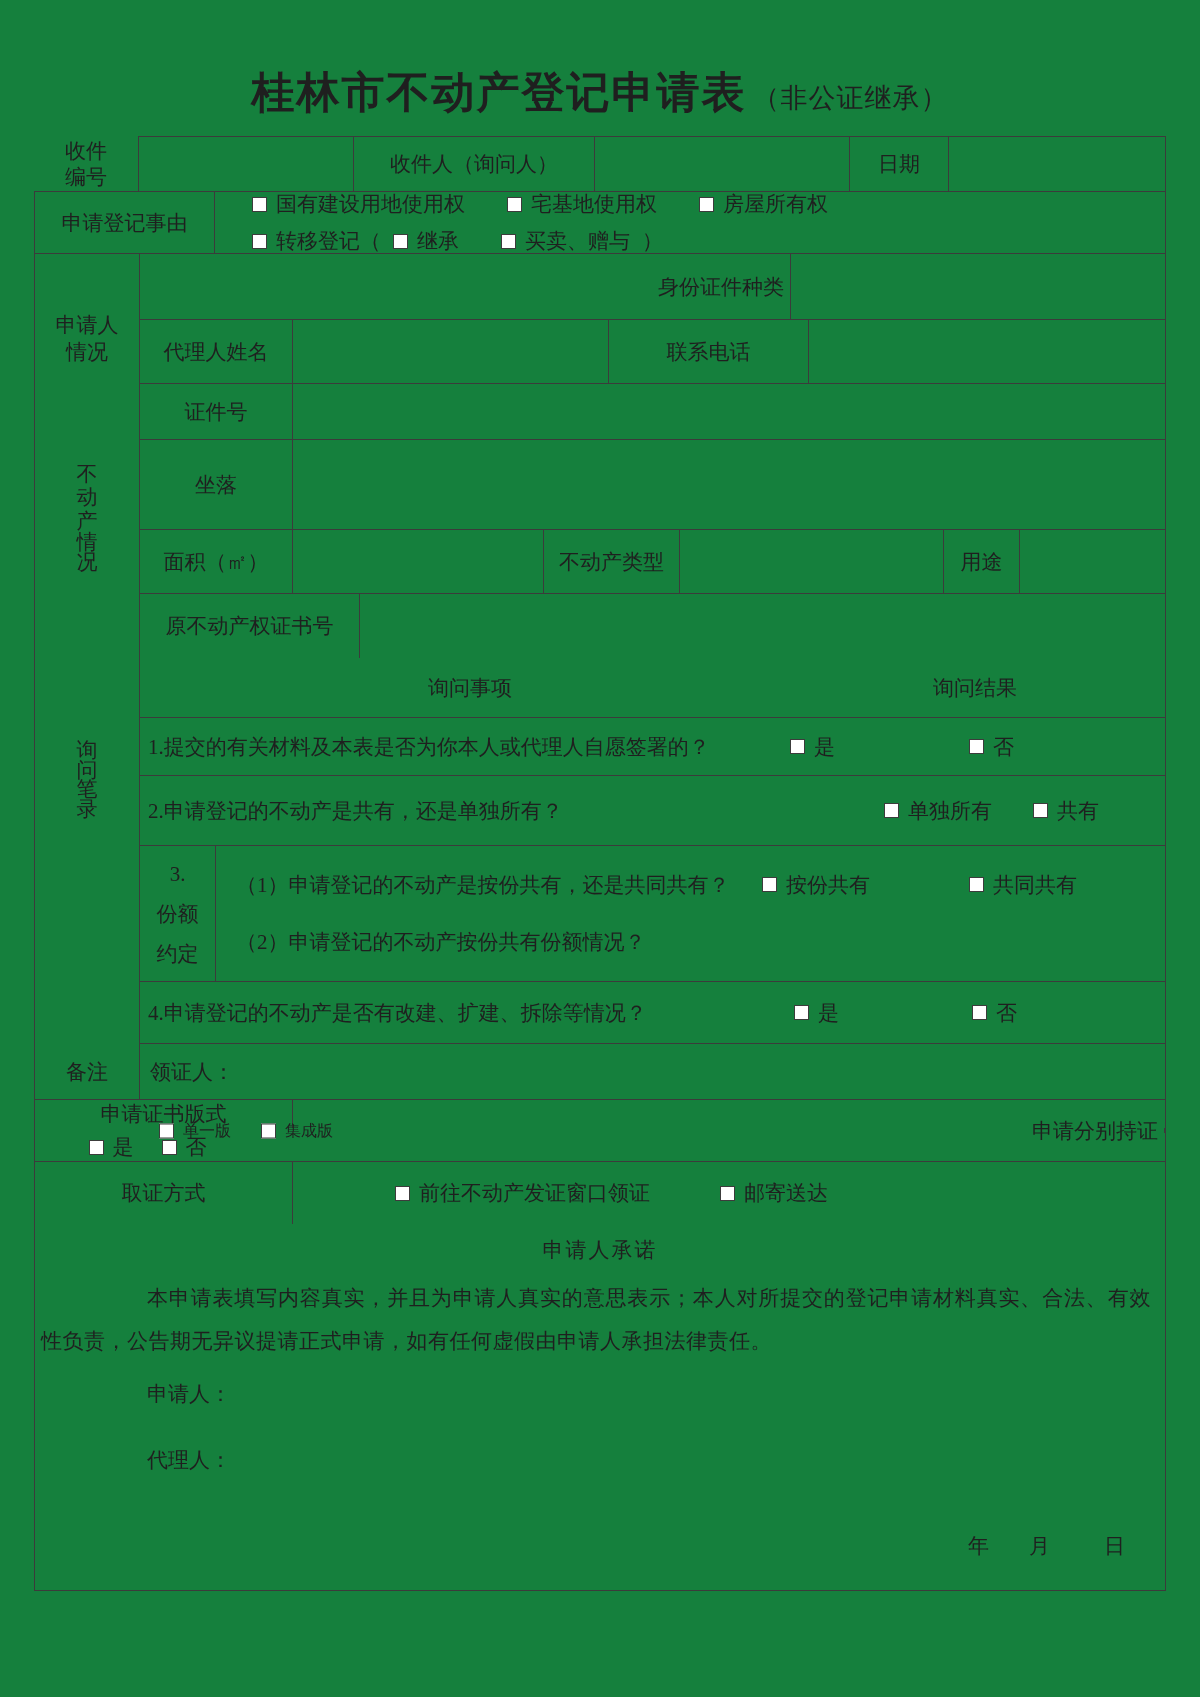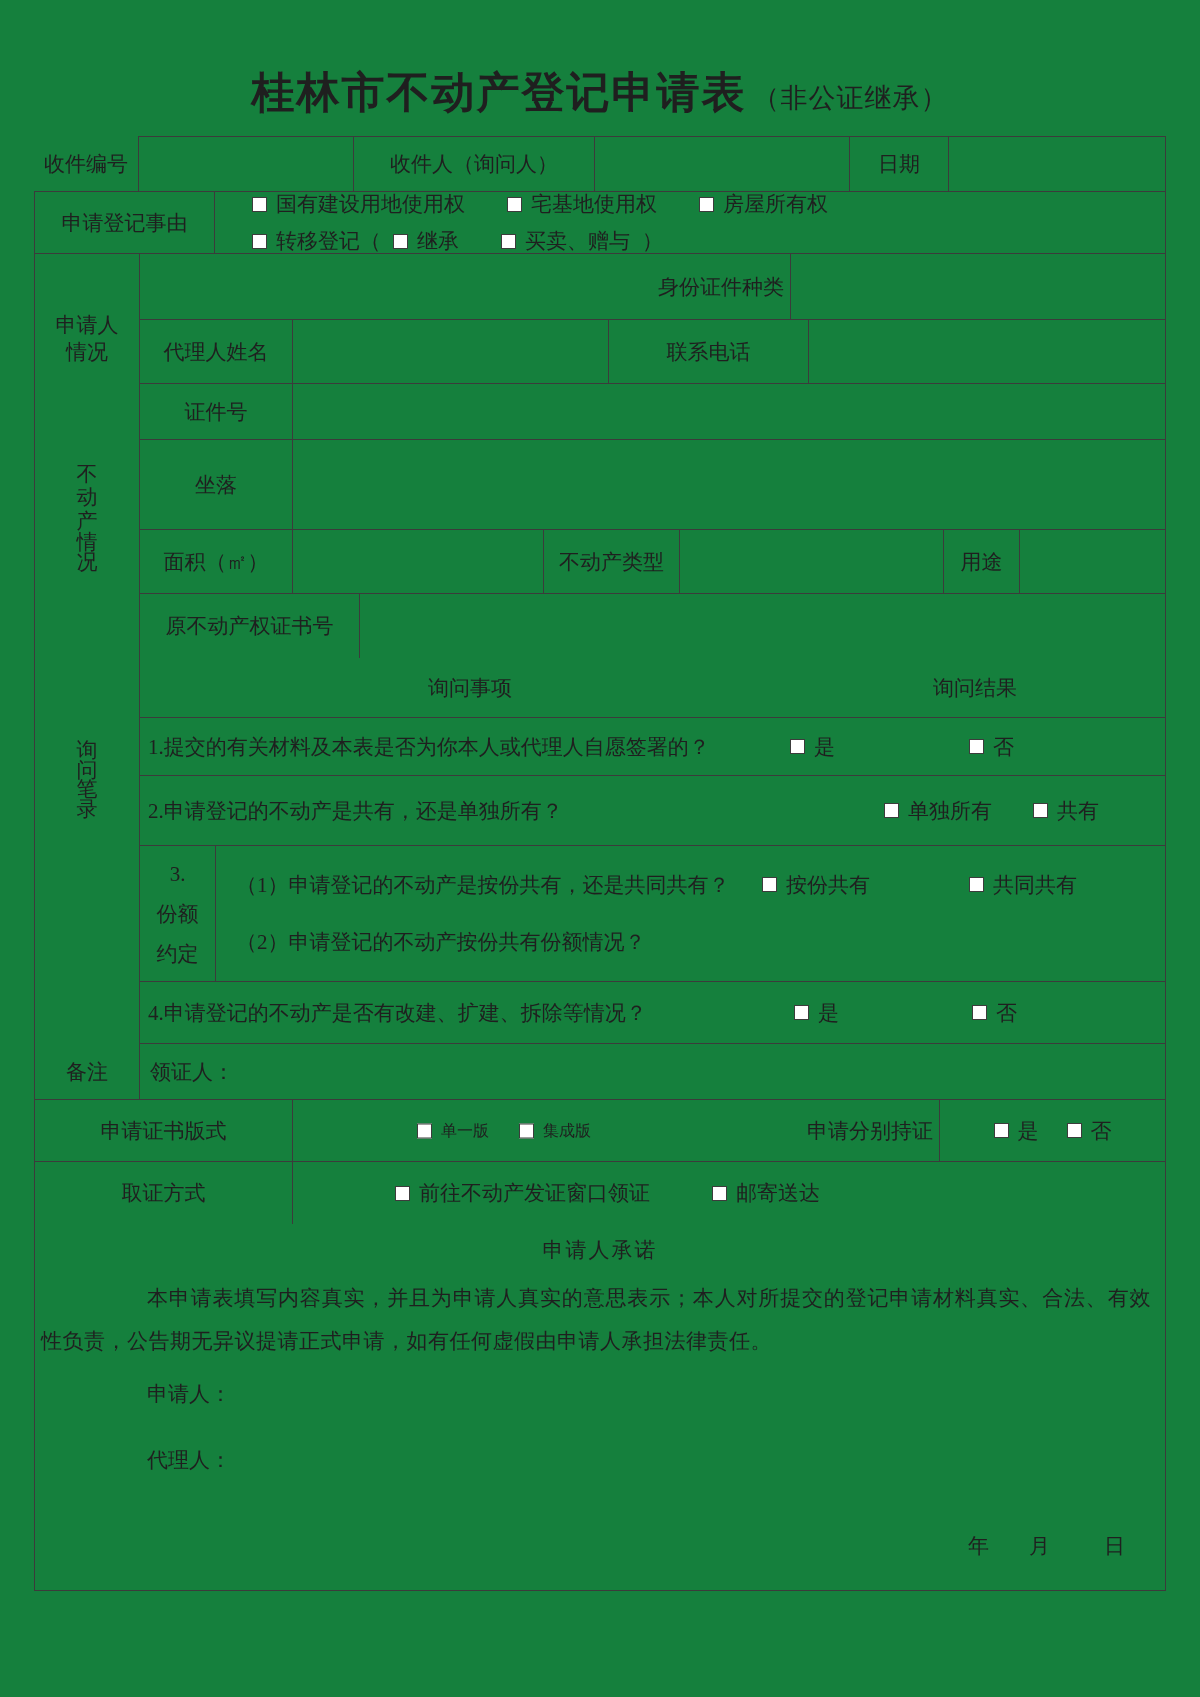--- a/index.html
+++ b/index.html
@@ -11,21 +11,21 @@
   .t-main { font-family:"DejaVu Sans","Liberation Sans",sans-serif; font-weight:bold; font-size:43px; letter-spacing:2px; }
   .t-paren { font-size:27px; letter-spacing:1px; margin-left:6px; }
 
   .tbl { position:absolute; left:34px; top:136px; width:1132px; }
   .cell { display:flex; align-items:center; justify-content:center; font-size:21px; }
   .bd-r { border-right:1.5px solid #3b3b3b; }
   .bd-t { border-top:1.5px solid #3b3b3b; }
 
   
   .rowA { display:flex; height:56px; border-bottom:1.5px solid #3b3b3b; }
-  .a1 { width:105px; flex-direction:row; line-height:26px; }
+  .a1 { width:105px; flex-direction:column; line-height:26px; }
   .a2 { width:215px; } .a3 { width:241px; flex-direction:row; line-height:26px; }
   .a4 { width:255px; } .a5 { width:99px; } .a6 { flex:1; border-right:1.5px solid #3b3b3b; }
 
   .main { border-left:1.5px solid #3b3b3b; border-right:1.5px solid #3b3b3b; border-bottom:1.5px solid #3b3b3b; }
 
   
   .rowB { display:flex; height:62px; border-bottom:1.5px solid #3b3b3b; }
   .b1 { width:180px; } 
   .b2 { flex:1; display:flex; flex-direction:column; justify-content:center; gap:9px; padding-left:37px; font-size:21px; }
   .cbline { display:flex; align-items:center; white-space:nowrap; }
@@ -66,33 +66,33 @@
   .r10body { flex:1; display:flex; flex-direction:column; justify-content:space-around; padding:10px 0; }
   .subline { position:relative; display:flex; align-items:center; height:42px; }
   .subtext { padding-left:20px; font-size:21px; white-space:nowrap; }
 
   
   .rowD { display:flex; height:56px; border-bottom:1.5px solid #3b3b3b; }
   .d1 { width:105px; }
   .d2 { flex:1; justify-content:flex-start; padding-left:10px; }
 
   
-  .rowE { display:flex; height:62px; border-bottom:1.5px solid #3b3b3b; }
+  .rowE { display:flex; height:62px; border-bottom:1.5px solid #3b3b3b;flex-direction:column; }
   .e1 { width:258px; }
   .e2 { flex:1; position:relative; }
   .e2grp { position:absolute; left:124px; top:50%; transform:translateY(-50%); display:flex; }
   .e2grp .cbitem { margin-right:30px; }
   .e2sep { position:absolute; right:6px; top:50%; transform:translateY(-50%); font-size:21px; white-space:nowrap; }
   .e3 { width:225px; }
   .e3 .cbitem { margin-right:0; } .e3 .cbitem:first-child { margin-right:28px; }
 
   
   .rowF { display:flex; height:62px; }
   .f1 { width:258px; }
-  .f2 { flex:1; justify-content:flex-start; padding-left:102px; }
+  .f2 { flex:1; justify-content:flex-start; padding-left:102px;gap:8px; }
   .f2 .cbitem { margin-right:62px; }
 
   
   .blockG { position:relative; height:366px; }
   .g-header { position:absolute; top:12px; left:0; width:100%; text-align:center; font-size:21px; letter-spacing:2px; }
   .g-body { position:absolute; top:53px; left:6px; right:14px; font-size:21px; line-height:43px; text-indent:106px; letter-spacing:0.5px; text-align:justify; }
   .g-applicant { position:absolute; top:156px; left:112px; font-size:21px; }
   .g-agent { position:absolute; top:222px; left:112px; font-size:21px; }
   .g-date { position:absolute; top:308px; right:40px; font-size:21px; white-space:nowrap; }
   .g-date .y { margin-right:40px; } .g-date .m { margin-right:54px; }

